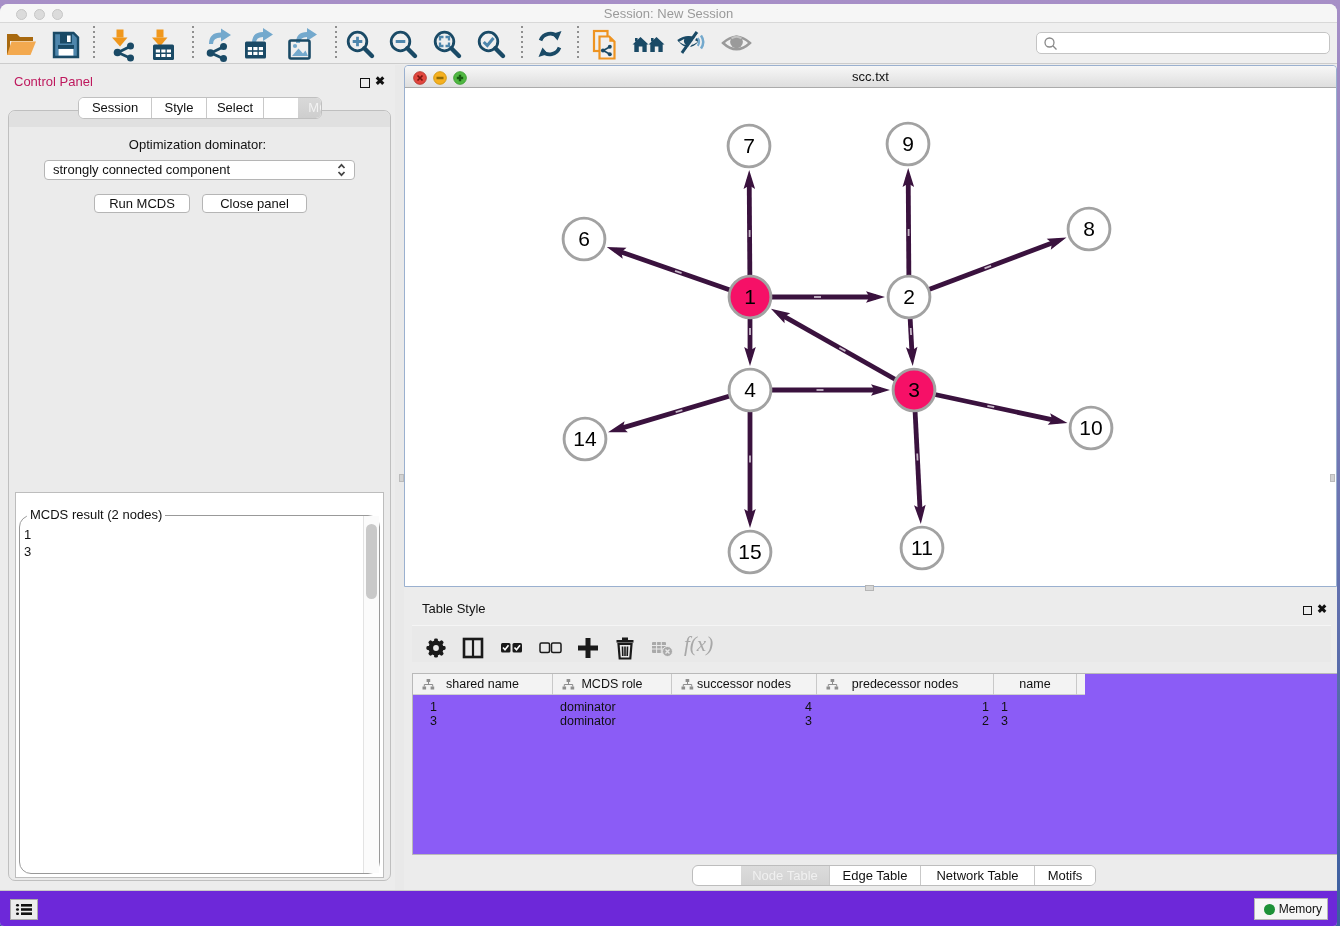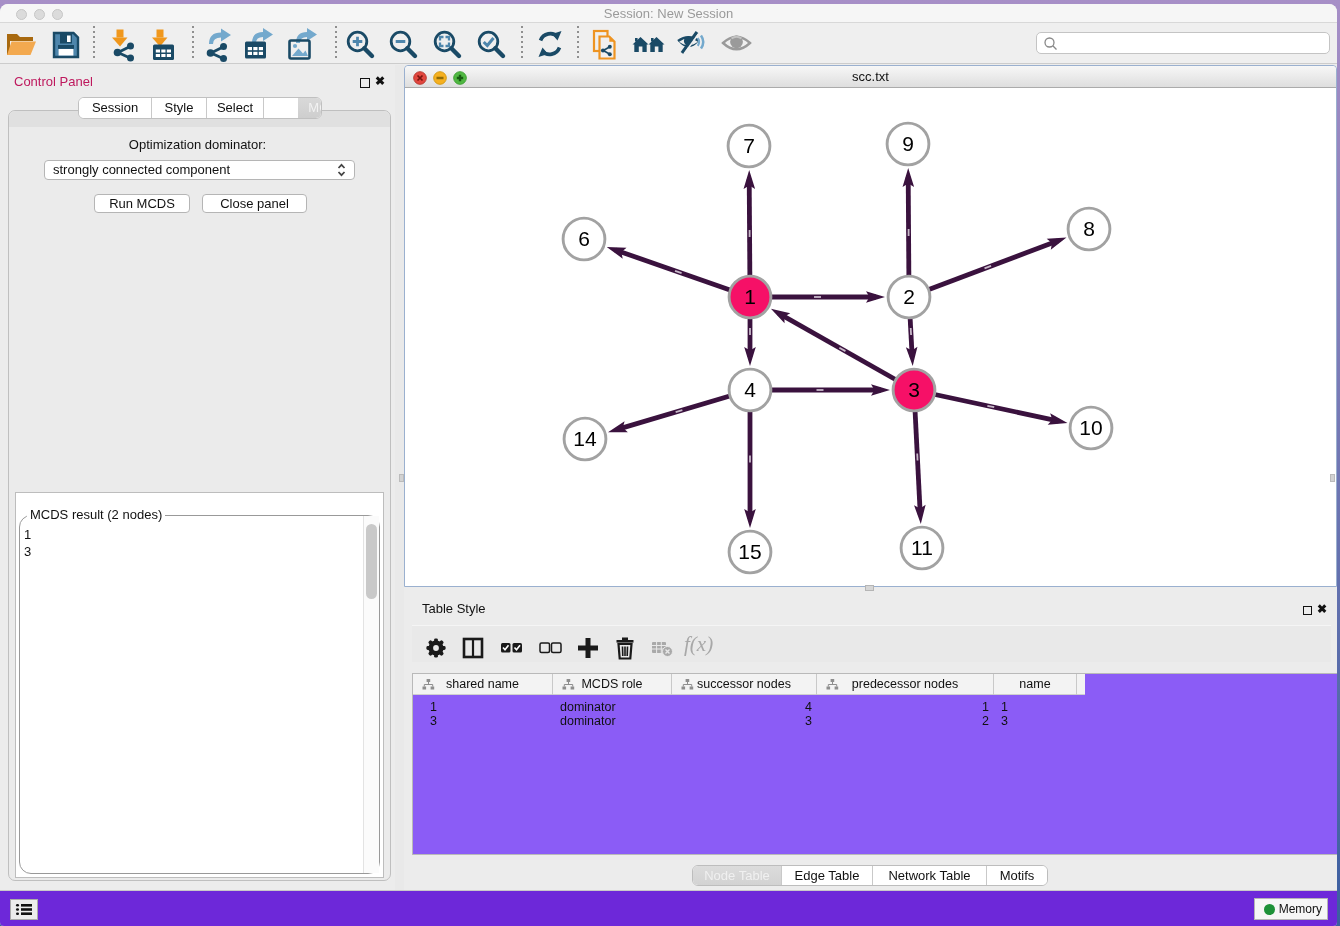--- a/index.html
+++ b/index.html
@@ -45,21 +45,21 @@
 
 #tpanel { position:absolute; left:404px; top:592px; width:933px; height:294px; background:#ececec; }
 #tp-title { position:absolute; left:18px; top:5px; font-size:13px; color:#111; }
 #tp-float { position:absolute; left:899px; top:10px; width:9px; height:9px; border:1.5px solid #111; }
 #tp-close { position:absolute; left:913px; top:6px; font-size:12px; font-weight:bold; color:#111; }
 #tp-toolbar { position:absolute; left:8px; top:29px; width:919px; height:37px; background:#e9e9e9; border-top:1px solid #f5f5f5; }
 #tt-white { position:absolute; left:8px; top:77px; width:1010px; height:182px; background:#8b5cf6; border:1px solid #b9b9b9; }
 #thead { position:absolute; left:0; top:0; height:21px; width:672px; background:#f3f3f3; border-bottom:1px solid #cfcfcf; display:flex; font-size:12.5px; color:#111; }
 .th { position:relative; height:21px; border-right:1px solid #c9c9c9; text-align:center; line-height:21px; }
 .trow { position:absolute; font-size:12.5px; color:#111; }
-#btabs { position:absolute; left:288px; top:269px; height:21px; display:flex; border:1px solid #bdbdbd; border-radius:6px; overflow:hidden; background:#fff; font-size:13px; }
+#btabs { position:absolute; left:288px; top:269px; height:21px; display:flex; border:1px solid #bdbdbd; border-radius:6px; overflow:hidden; background:#fff; font-size:13px;padding-left:48px; }
 .btab { flex:none; text-align:center; line-height:19px; color:#111; background:#fff; border-right:1px solid #c9c9c9; }
 .btab:last-child { border-right:none; }
 .btab.sel { background:linear-gradient(#dcdcdc,#d2d2d2); color:#f0f0f0; }
 
 #statusbar { position:absolute; left:0; top:886px; width:1337px; height:36px; background:#6d28d9; border-top:1px solid #c9c9c9; }
 #listbtn { position:absolute; left:10px; top:8px; width:28px; height:21px; border:1px solid #ababab; background:#ececec; }
 #membtn { position:absolute; left:1254px; top:7px; width:74px; height:22px; border:1px solid #b5b5b5; background:#f6f6f6; font-size:12px; line-height:20px; color:#111; text-align:right; padding-right:5px; }
 #membtn i { position:absolute; left:9px; top:5px; width:11px; height:11px; border-radius:50%; background:#1d9138; }
 </style>
 </head>

